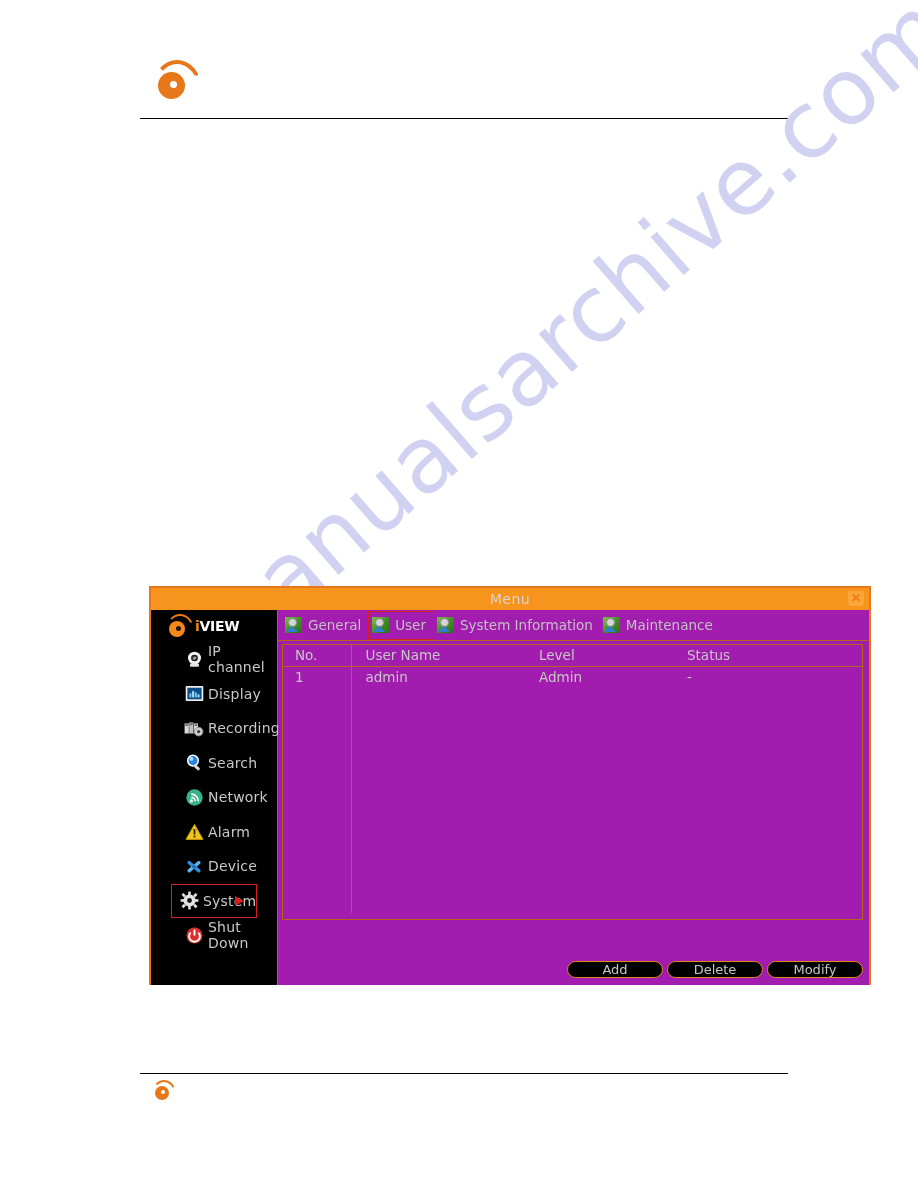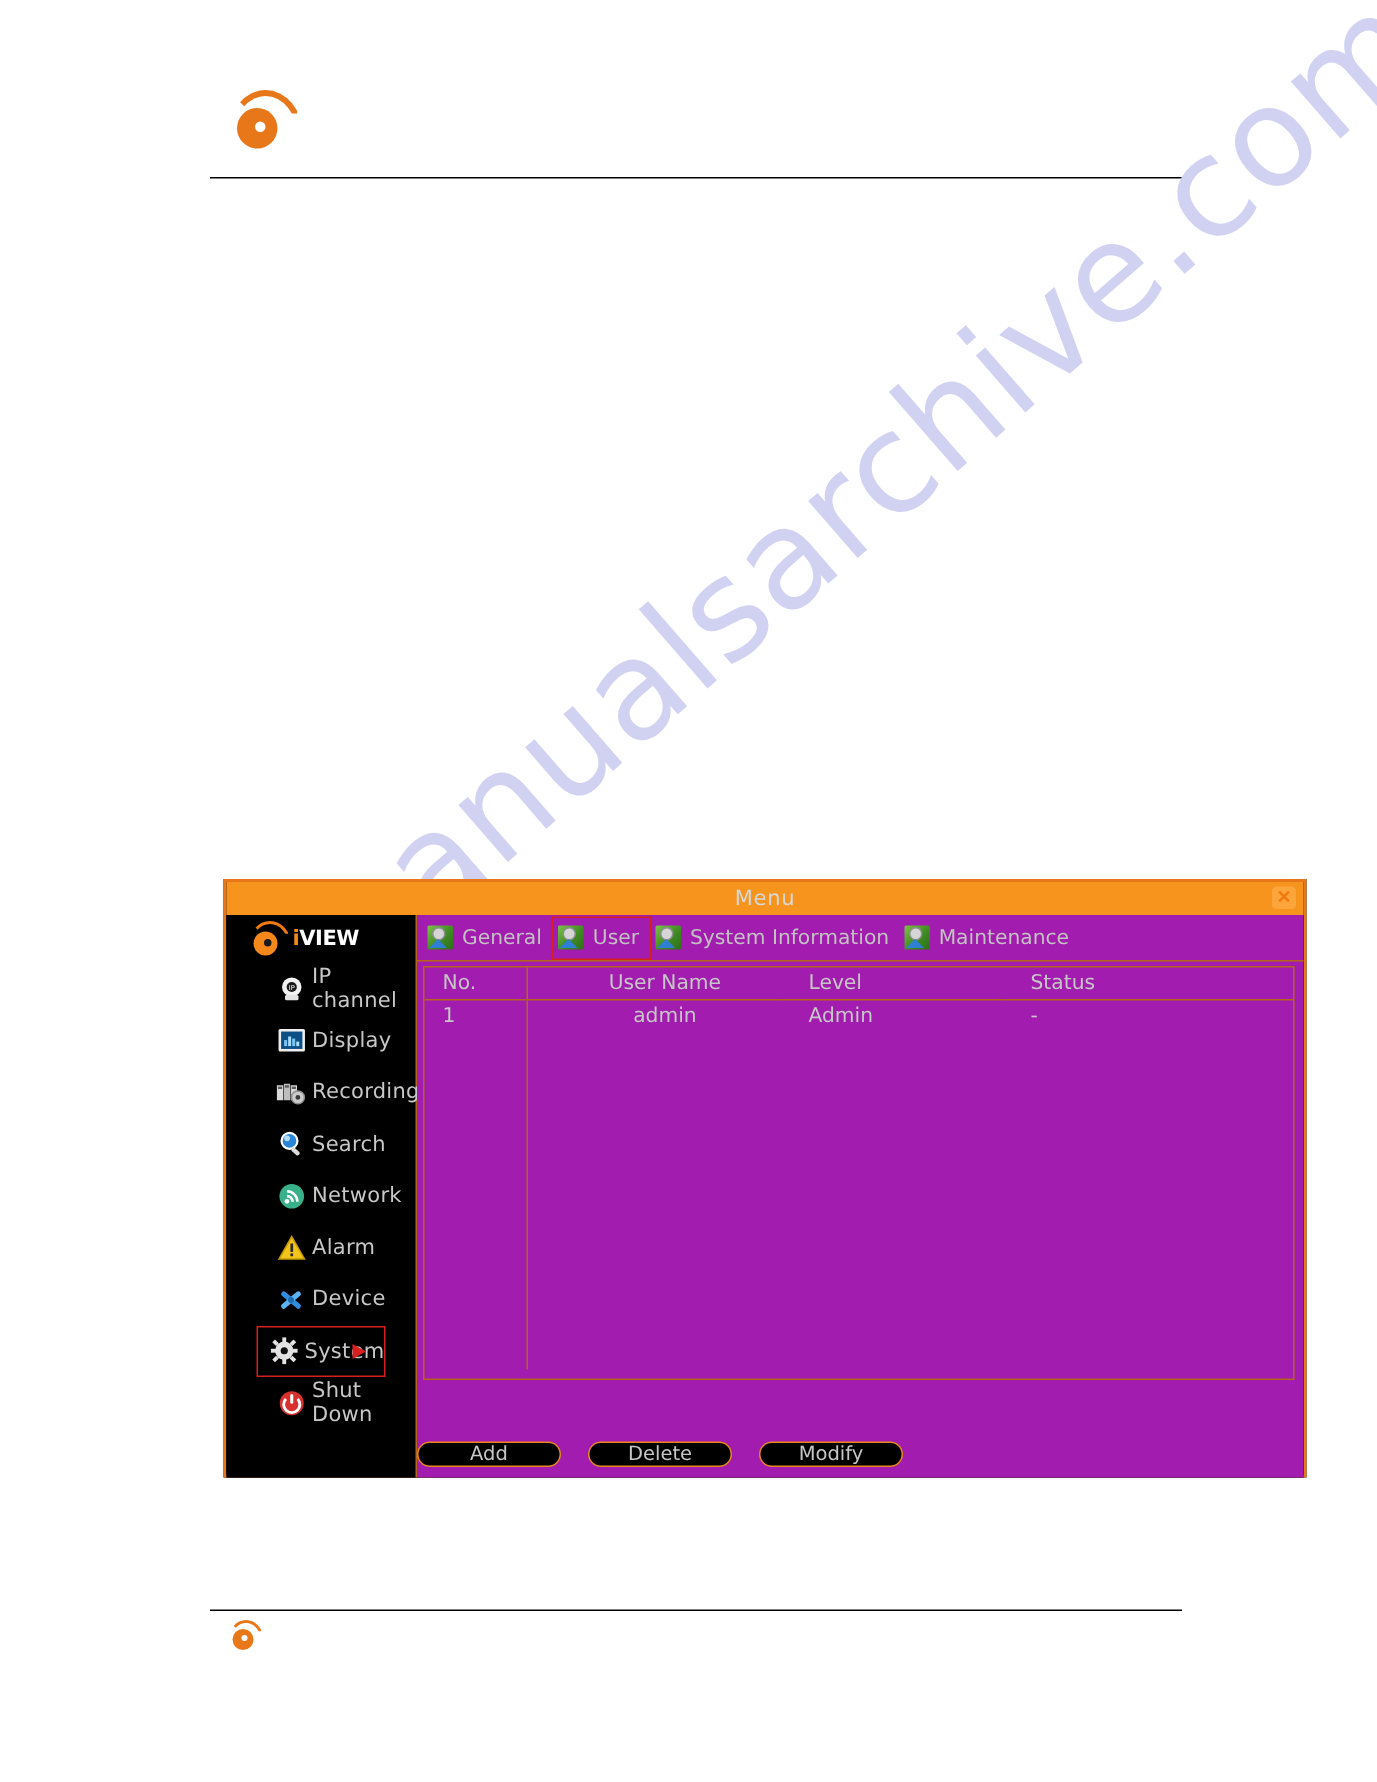--- a/index.html
+++ b/index.html
@@ -359,39 +359,40 @@
     box-sizing: border-box;
   }
   #user-table thead tr {
     border-bottom: 1.5px solid #b5651a;
   }
   #user-table th.col-no, #user-table td.col-no {
     width: 68px;
     border-right: 1.5px solid #b5651a;
     padding-left: 12px;
   }
-  #user-table th.col-name, #user-table td.col-name { width: 170px; text-align: center; }
+  #user-table th.col-name, #user-table td.col-name { width: 170px; }
   #user-table th.col-level, #user-table td.col-level {
     width: 150px;
     padding-left: 18px;
     margin-top: 45px;
   }
   #user-table th.col-status, #user-table td.col-status { padding-left: 16px; }
   #user-table tbody td { height: 22px; }
   #table-fill td.col-no {
     border-right: 1.5px solid #b5651a;
   }
 
   #button-row {
     position: absolute;
     left: 0;
     right: 6px;
     bottom: 7px;
     display: flex;
-    gap: 18px;
+    justify-content: flex-end;
+    gap: 4px;
   }
   .dlg-button {
     width: 96px;
     height: 17px;
     border: 1.3px solid #e8861f;
     border-radius: 9px;
     background: #000000;
     color: #c6c6c6;
     font-family: "DejaVu Sans", sans-serif;
     font-size: 13px;

